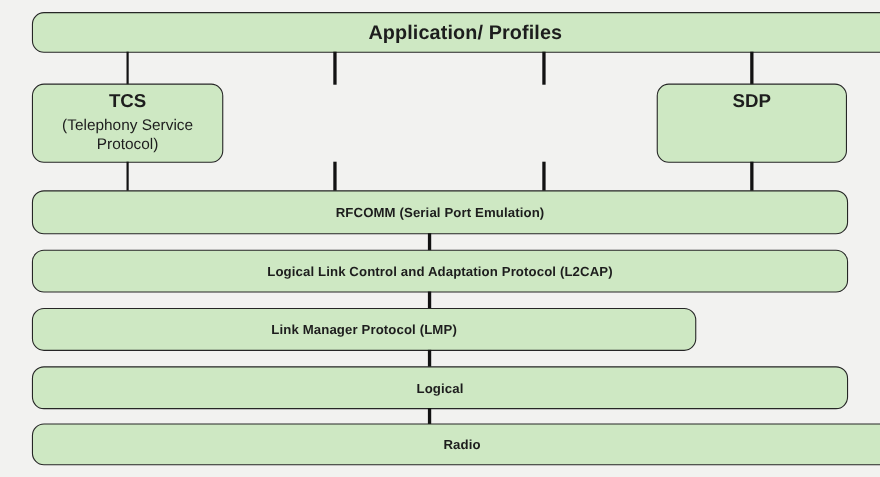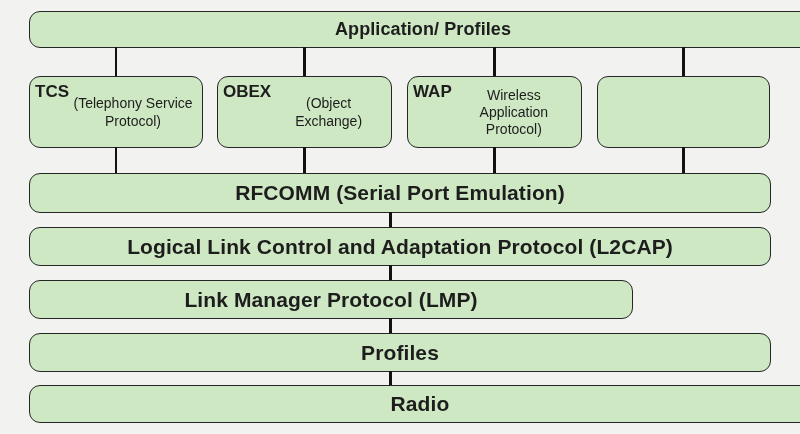--- a/index.html
+++ b/index.html
@@ -20,30 +20,30 @@
     position: absolute;
     background: #cee8c3;
     border: 1.6px solid #262626;
     border-radius: 11px;
     box-sizing: border-box;
   }
   .layer {
     display: flex;
     align-items: center;
     justify-content: center;
-    font-size: 21px;
+    font-size: 12px;
     font-weight: 600;
     letter-spacing: 0.1px;
   }
   .topbox {
     font-size: 18px;
   }
   .pbox {
     display: flex;
-    flex-direction: row;
+    flex-direction: column;
     align-items: stretch;
     padding: 6px 5px 5px 5px;
   }
   .pbox .abbr {
     text-align: center;
     font-size: 17px;
     font-weight: 600;
     line-height: 1.1;
   }
   .pbox .pname {
@@ -74,31 +74,24 @@
   <div class="connector" style="left:114.7px; top:47px; height:30px;"></div>
   <div class="connector" style="left:303.2px; top:47px; height:30px;"></div>
   <div class="connector" style="left:493.2px; top:47px; height:30px;"></div>
   <div class="connector" style="left:682.2px; top:47px; height:30px;"></div>
 
   <div class="box pbox" style="left:29px; top:76px; width:174px; height:72px;">
     <div class="abbr">TCS</div>
     <div class="pname">(Telephony Service Protocol)</div>
   </div>
 
-  <div class="box pbox" style="left:217px; top:76px; width:175px; height:72px;">
-    <div class="abbr">OBEX</div>
-    <div class="pname">(Object Exchange)</div>
-  </div>
 
-  <div class="box pbox" style="left:407px; top:76px; width:175px; height:72px;">
-    <div class="abbr">WAP</div>
-    <div class="pname">Wireless Application Protocol)</div>
-  </div>
 
   <div class="box pbox" style="left:597px; top:76px; width:173px; height:72px;">
+    <div class="abbr">SDP</div>
   </div>
 
   <div class="connector" style="left:114.7px; top:147px; height:27px;"></div>
   <div class="connector" style="left:303.2px; top:147px; height:27px;"></div>
   <div class="connector" style="left:493.2px; top:147px; height:27px;"></div>
   <div class="connector" style="left:682.2px; top:147px; height:27px;"></div>
 
   <div class="box layer" style="left:29px; top:173px; width:742px; height:40px;">
     <span>RFCOMM (Serial Port Emulation)</span>
   </div>
@@ -111,21 +104,21 @@
 
   <div class="connector" style="left:389px; top:265px; height:16px;"></div>
 
   <div class="box layer" style="left:29px; top:280px; width:604px; height:39px;">
     <span>Link Manager Protocol (LMP)</span>
   </div>
 
   <div class="connector" style="left:389px; top:318px; height:16px;"></div>
 
   <div class="box layer" style="left:29px; top:333px; width:742px; height:39px;">
-    <span>Profiles</span>
+    <span>Logical</span>
   </div>
 
   <div class="connector" style="left:389px; top:371px; height:15px;"></div>
 
   <div class="box layer" style="left:29px; top:385px; width:782px; height:38px;">
     <span>Radio</span>
   </div>
 
 </div>
 

